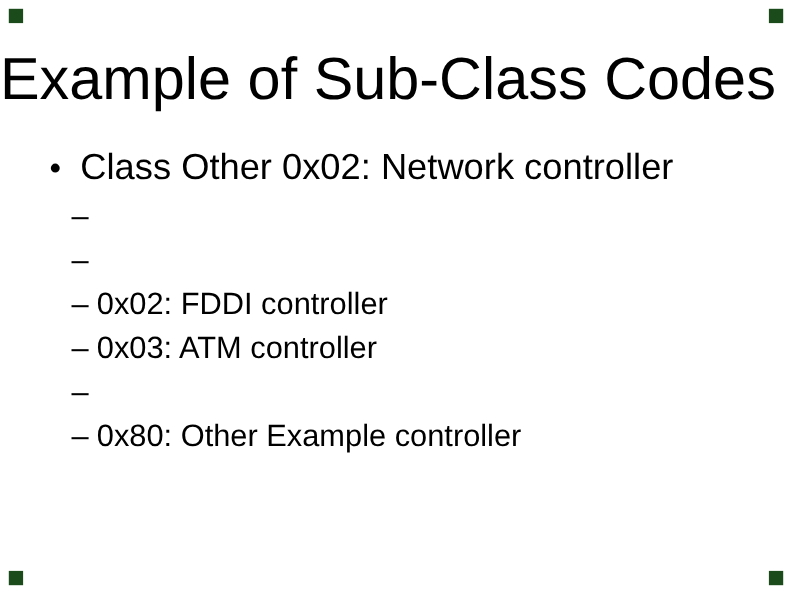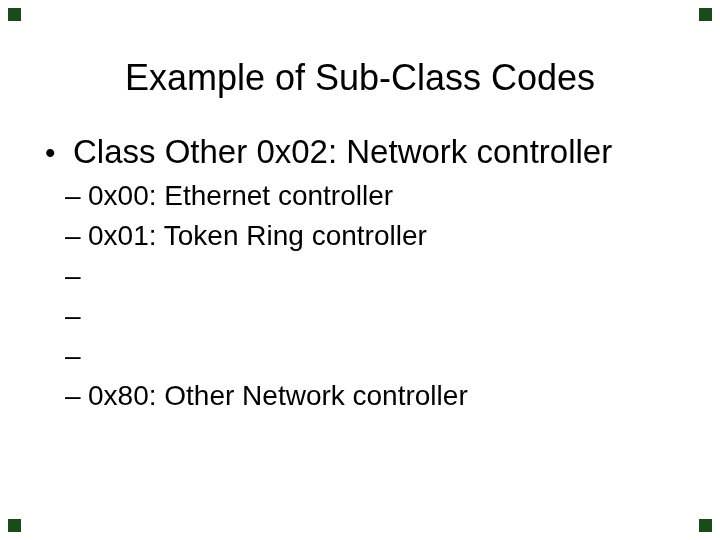--- a/index.html
+++ b/index.html
@@ -25,25 +25,25 @@
     width: 13px;
     height: 13px;
   }
   .corner-tl { left: 8px;   top: 8px; }
   .corner-tr { right: 8px;  top: 8px; }
   .corner-bl { left: 8px;   bottom: 8px; }
   .corner-br { right: 8px;  bottom: 8px; }
 
   .slide-title {
     position: absolute;
-    top: 56px;
+    top: 40px;
     left: 0;
     width: 100%;
-    text-align: center;
-    font-size: 36px;
+    text-align: left;
+    font-size: 54px;
     line-height: 1.2;
     letter-spacing: 0px;
     white-space: nowrap;
   }
 
   .bullet-line {
     position: absolute;
     left: 45px;
     top: 135px;
     display: flex;
@@ -92,34 +92,34 @@
   <h1 class="slide-title" style="margin:0; font-weight:normal;">Example of Sub-Class Codes</h1>
 
   <div class="bullet-line">
     <span class="bullet-marker">•</span>
     <span>Class Other 0x02: Network controller</span>
   </div>
 
   <ul class="sub-list">
     <li class="sub-item">
       <span class="dash-marker">–</span>
-      <span>0x00: Ethernet controller</span>
-    </li>
-    <li class="sub-item">
-      <span class="dash-marker">–</span>
-      <span>0x01: Token Ring controller</span>
     </li>
     <li class="sub-item">
       <span class="dash-marker">–</span>
     </li>
     <li class="sub-item">
       <span class="dash-marker">–</span>
+      <span>0x02: FDDI controller</span>
+    </li>
+    <li class="sub-item">
+      <span class="dash-marker">–</span>
+      <span>0x03: ATM controller</span>
     </li>
     <li class="sub-item">
       <span class="dash-marker">–</span>
     </li>
     <li class="sub-item">
       <span class="dash-marker">–</span>
-      <span>0x80: Other Network controller</span>
+      <span>0x80: Other Example controller</span>
     </li>
   </ul>
 
 </div>
 
 </body></html>

